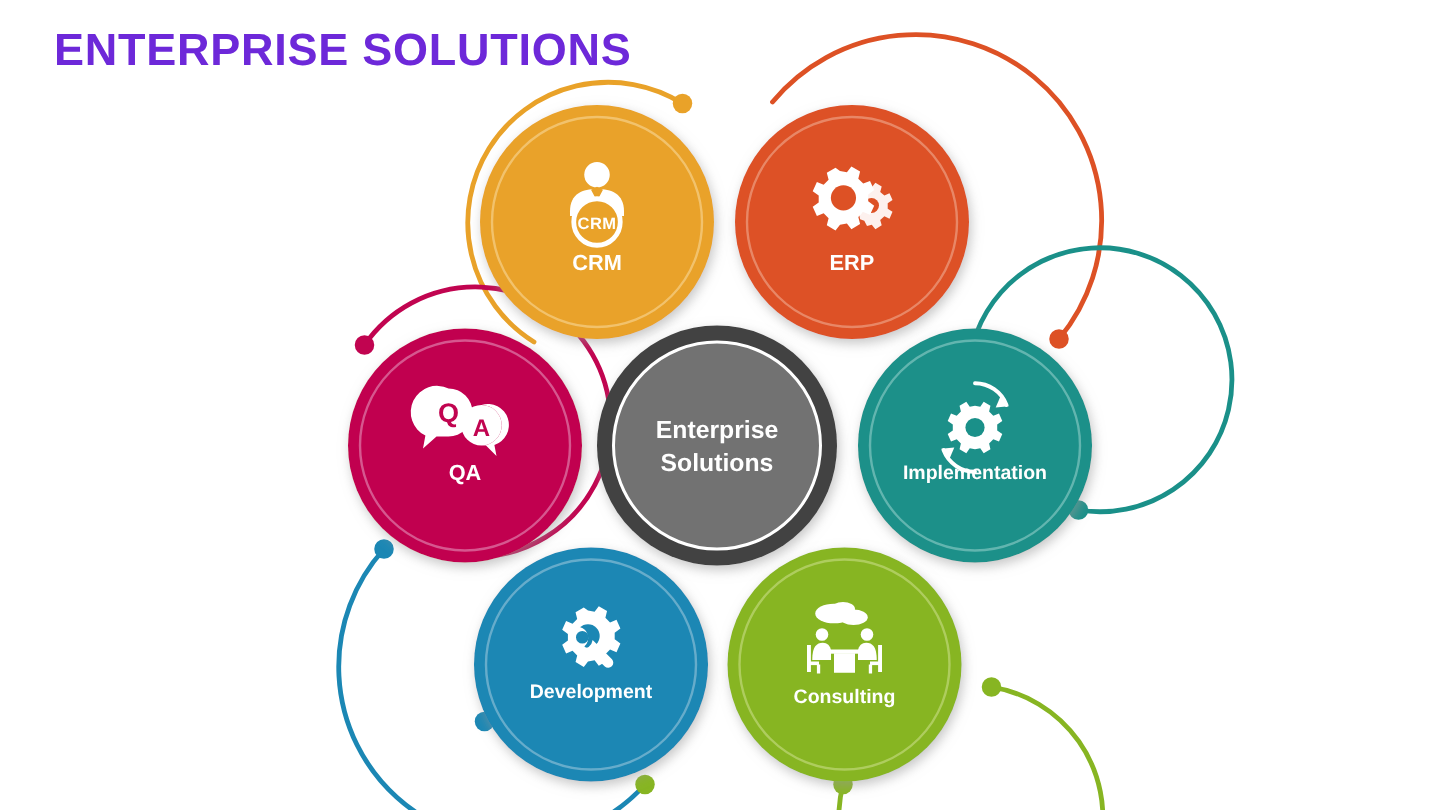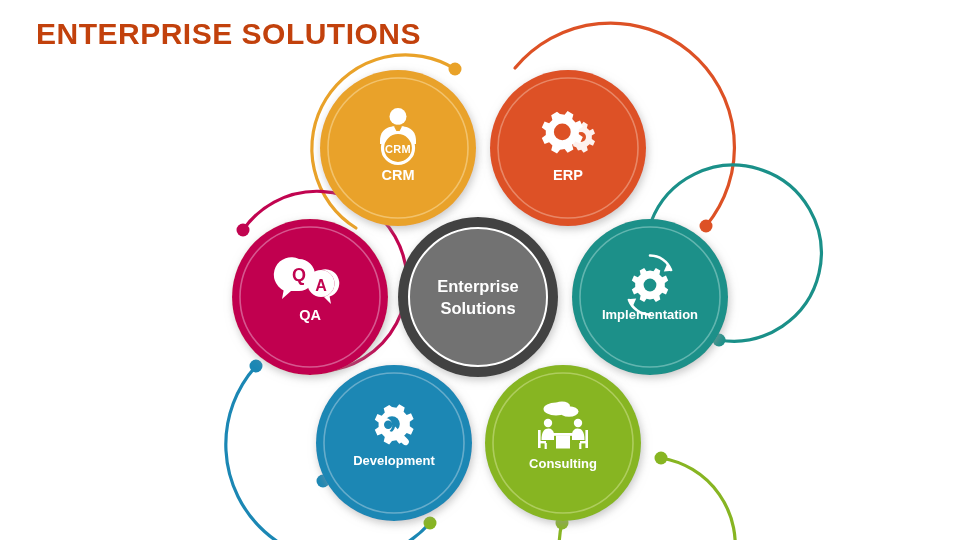--- a/index.html
+++ b/index.html
@@ -9,21 +9,21 @@
     font-family:"Liberation Sans", sans-serif;
     overflow:hidden;
     position:relative;
   }
   #page-title{
     position:absolute;
     left:36px; top:17px;
     font-size:30px;
     font-weight:bold;
     letter-spacing:0.5px;
-    color:#c2410c;
+    color:#6d28d9;
     font-family:"Liberation Sans", sans-serif;
     white-space:nowrap;
   }
   #diagram{
     position:absolute;
     left:0; top:0;
     width:960px; height:540px;
   }
   svg{display:block;}
   .petal-label{

